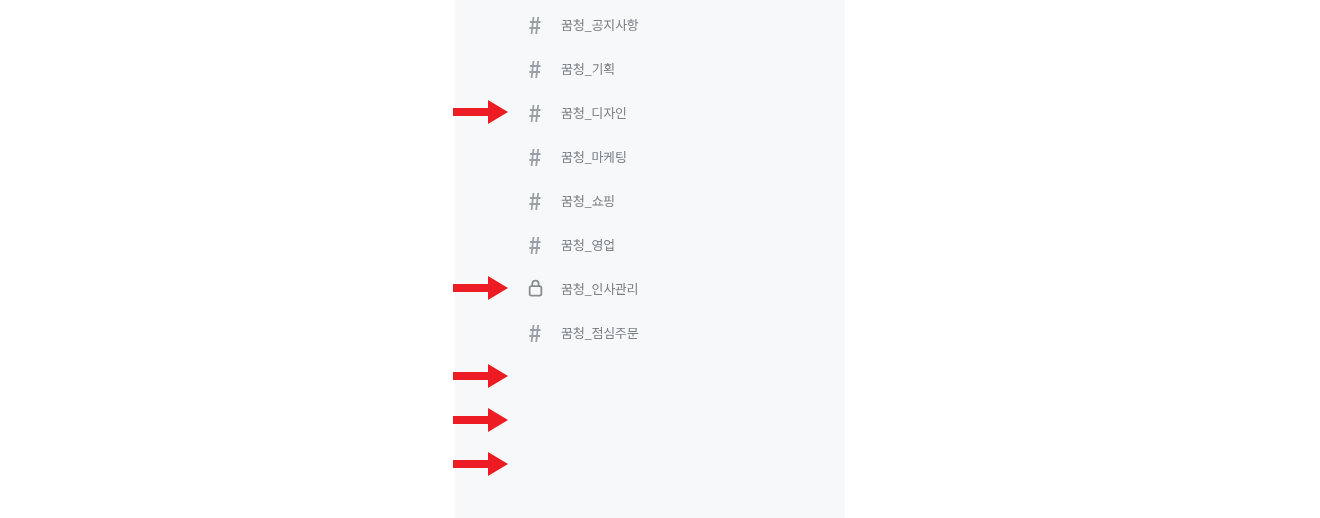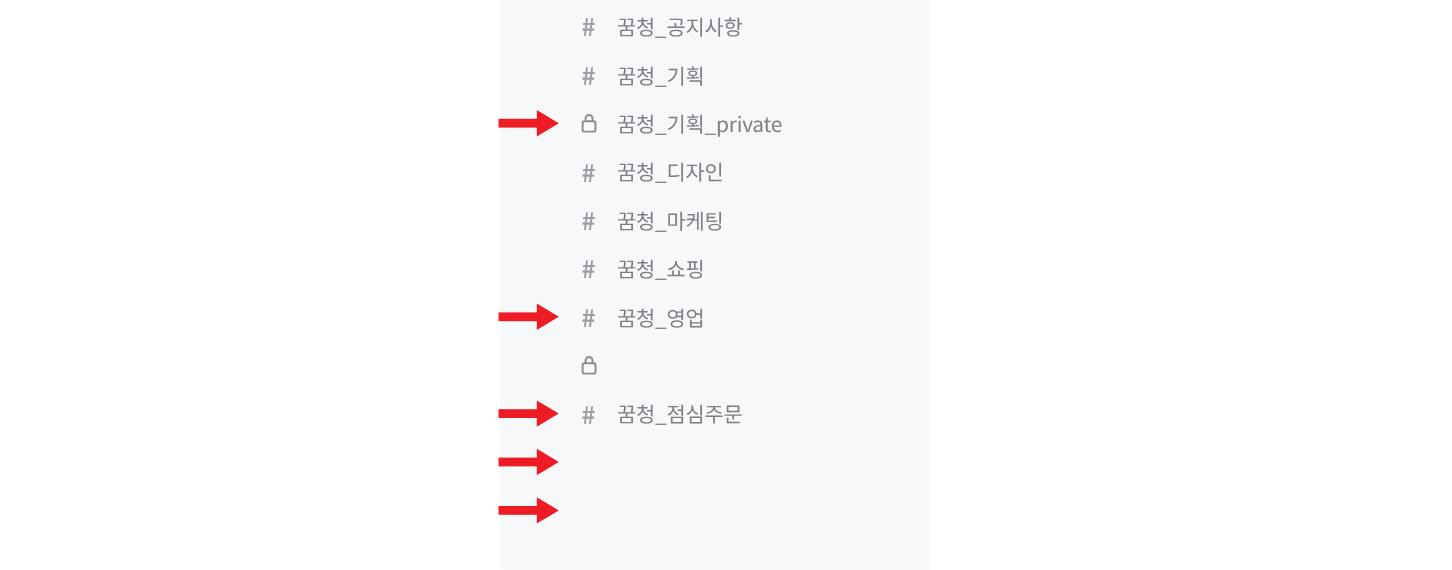--- a/index.html
+++ b/index.html
@@ -48,21 +48,21 @@
   .channel-icon.lock svg {
     width: 15px;
     height: 18px;
     display: block;
     stroke: #888d93;
     fill: none;
     stroke-width: 2;
   }
   .channel-label {
     color: #7b8087;
-    font-size: 19px;
+    font-size: 13px;
     letter-spacing: -0.2px;
     white-space: nowrap;
   }
   .arrow {
     position: absolute;
     width: 55px;
     height: 24px;
     pointer-events: none;
   }
   .arrow svg {
@@ -80,29 +80,20 @@
     <div class="channel-list" id="channel-list">
         <div class="channel-item">
           <span class="channel-icon hash">#</span>
           <span class="channel-label">꿈청_공지사항</span>
         </div>
         <div class="channel-item">
           <span class="channel-icon hash">#</span>
           <span class="channel-label">꿈청_기획</span>
         </div>
         <div class="channel-item">
-          <span class="channel-icon lock">
-            <svg viewBox="0 0 16 20">
-              <rect x="1.5" y="8" width="13" height="10.5" rx="2"></rect>
-              <path d="M4.5 8 V5.2 a3.5 3.5 0 0 1 7 0 V8"></path>
-            </svg>
-          </span>
-          <span class="channel-label">꿈청_기획_private</span>
-        </div>
-        <div class="channel-item">
           <span class="channel-icon hash">#</span>
           <span class="channel-label">꿈청_디자인</span>
         </div>
         <div class="channel-item">
           <span class="channel-icon hash">#</span>
           <span class="channel-label">꿈청_마케팅</span>
         </div>
         <div class="channel-item">
           <span class="channel-icon hash">#</span>
           <span class="channel-label">꿈청_쇼핑</span>
@@ -111,20 +102,21 @@
           <span class="channel-icon hash">#</span>
           <span class="channel-label">꿈청_영업</span>
         </div>
         <div class="channel-item">
           <span class="channel-icon lock">
             <svg viewBox="0 0 16 20">
               <rect x="1.5" y="8" width="13" height="10.5" rx="2"></rect>
               <path d="M4.5 8 V5.2 a3.5 3.5 0 0 1 7 0 V8"></path>
             </svg>
           </span>
+          <span class="channel-label">꿈청_인사관리</span>
         </div>
         <div class="channel-item">
           <span class="channel-icon hash">#</span>
           <span class="channel-label">꿈청_점심주문</span>
         </div>
       </div>
   </div>
 
   <div id="arrows">
       <div class="arrow" style="left: 453px; top: 100px;">

